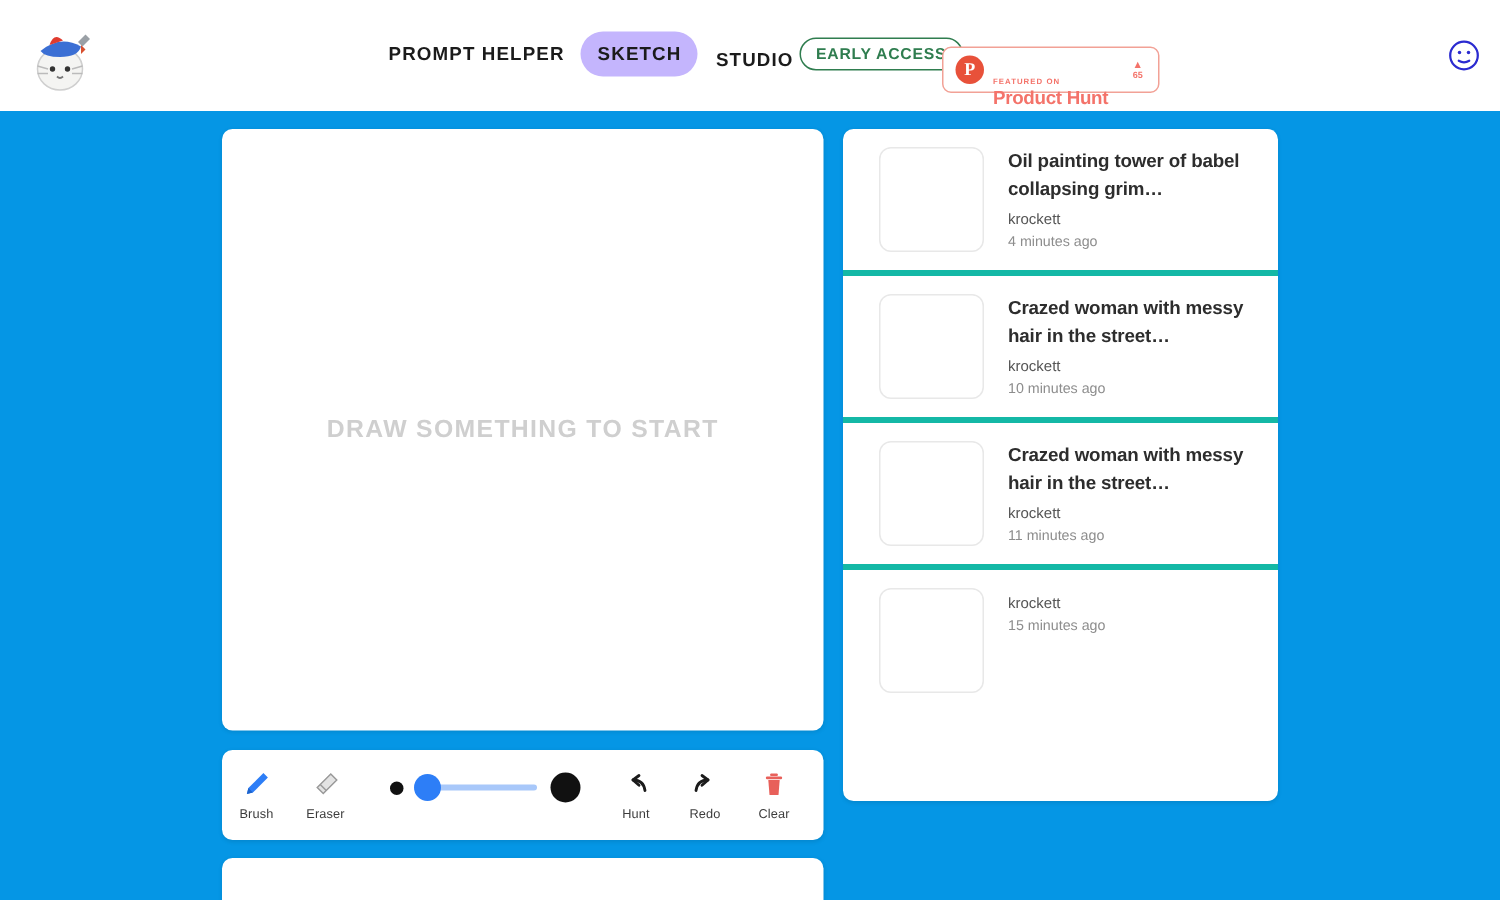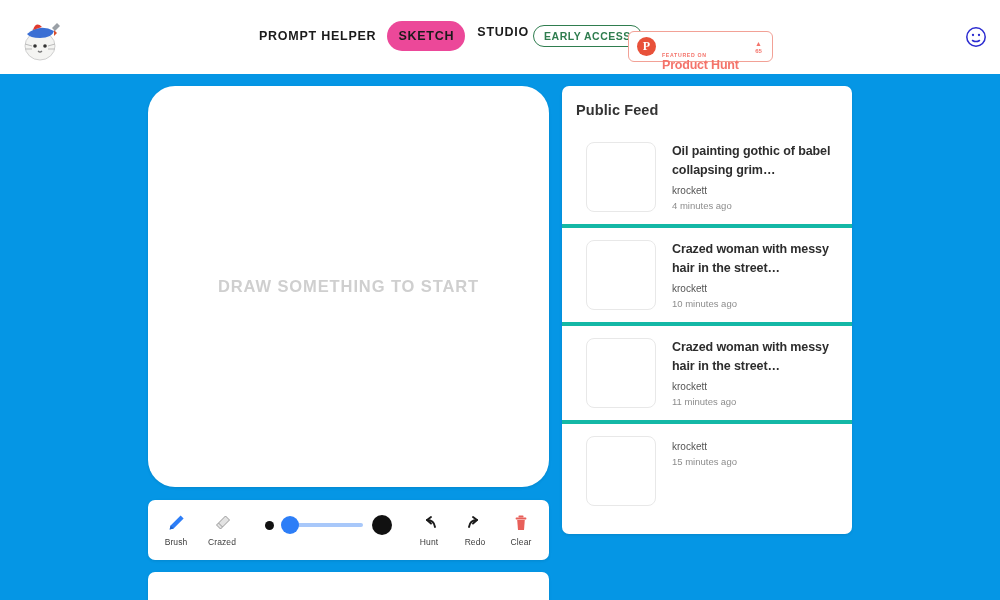--- a/index.html
+++ b/index.html
@@ -49,25 +49,25 @@
     font-size: 12.5px;
     font-weight: bold;
     letter-spacing: 0.75px;
     color: #1b1b1b;
     padding: 8px 11px;
     border-radius: 16px;
     cursor: pointer;
     white-space: nowrap;
   }
   .nav-item.active {
-    background: #ec4899;
+    background: #c4b5fd;
   }
   .nav-group {
     display: flex;
-    align-items: flex-start;
+    align-items: flex-end;
     gap: 4px;
     padding-left: 12px;
   }
   .nav-studio {
     font-size: 12.5px;
     font-weight: bold;
     letter-spacing: 0.75px;
     color: #1b1b1b;
     cursor: pointer;
     white-space: nowrap;
@@ -173,39 +173,37 @@
   .canvas-card {
     position: absolute;
     left: 148px;
     top: 12px;
     width: 401px;
     height: 401px;
     display: flex;
     align-items: center;
     justify-content: center;
     cursor: crosshair;
-    border-radius: 27px;
   }
   .canvas-hint {
     color: #cfcfcf;
     font-size: 16.5px;
     font-weight: bold;
     letter-spacing: 0.9px;
     user-select: none;
   }
 
   .toolbar-card {
     position: absolute;
     left: 148px;
     top: 426px;
     width: 401px;
     height: 60px;
     display: flex;
     align-items: center;
-    justify-content: center;
   }
   .tool-row {
     display: flex;
     align-items: center;
     gap: 0px;
   }
   .tool {
     display: flex;
     flex-direction: column;
     align-items: center;
@@ -390,21 +388,21 @@
         <span class="tool-label">Brush</span>
       </div>
 
       <div class="tool">
         <span>
           <svg width="20" height="20" viewBox="0 0 20 20">
             <path d="M13.5 3 L17.5 7 L8.5 16 L4.5 12 Z" fill="#e3e3e3" stroke="#9a9a9a" stroke-width="1"></path>
             <path d="M6.5 10 L10.5 14" stroke="#9a9a9a" stroke-width="1"></path>
           </svg>
         </span>
-        <span class="tool-label">Crazed</span>
+        <span class="tool-label">Eraser</span>
       </div>
 
       <div class="slider-wrap">
         <div class="dot-sm"></div>
         <div class="slider-track">
           <div class="slider-thumb"></div>
         </div>
         <div class="dot-lg"></div>
       </div>
 
@@ -438,27 +436,26 @@
         </span>
         <span class="tool-label">Clear</span>
       </div>
 
     </div>
   </div>
 
   <div class="card bottom-card"></div>
 
   <div class="card feed-card">
-    <div class="feed-title">Public Feed</div>
     <div class="feed-list">
 
       <div class="feed-item">
         <div class="feed-thumb"></div>
         <div class="feed-meta">
-          <div class="feed-prompt">Oil painting gothic of babel collapsing grim…</div>
+          <div class="feed-prompt">Oil painting tower of babel collapsing grim…</div>
           <div class="feed-author">krockett</div>
           <div class="feed-time">4 minutes ago</div>
         </div>
       </div>
 
       <div class="feed-item">
         <div class="feed-thumb"></div>
         <div class="feed-meta">
           <div class="feed-prompt">Crazed woman with messy hair in the street…</div>
           <div class="feed-author">krockett</div>

